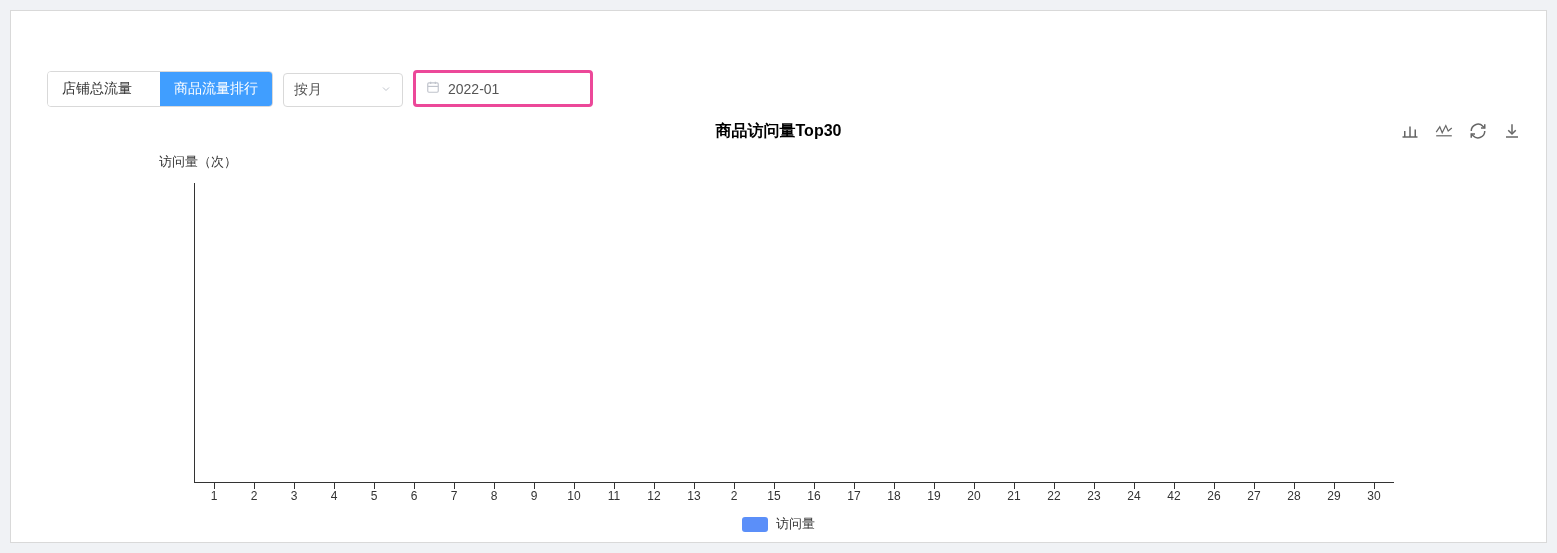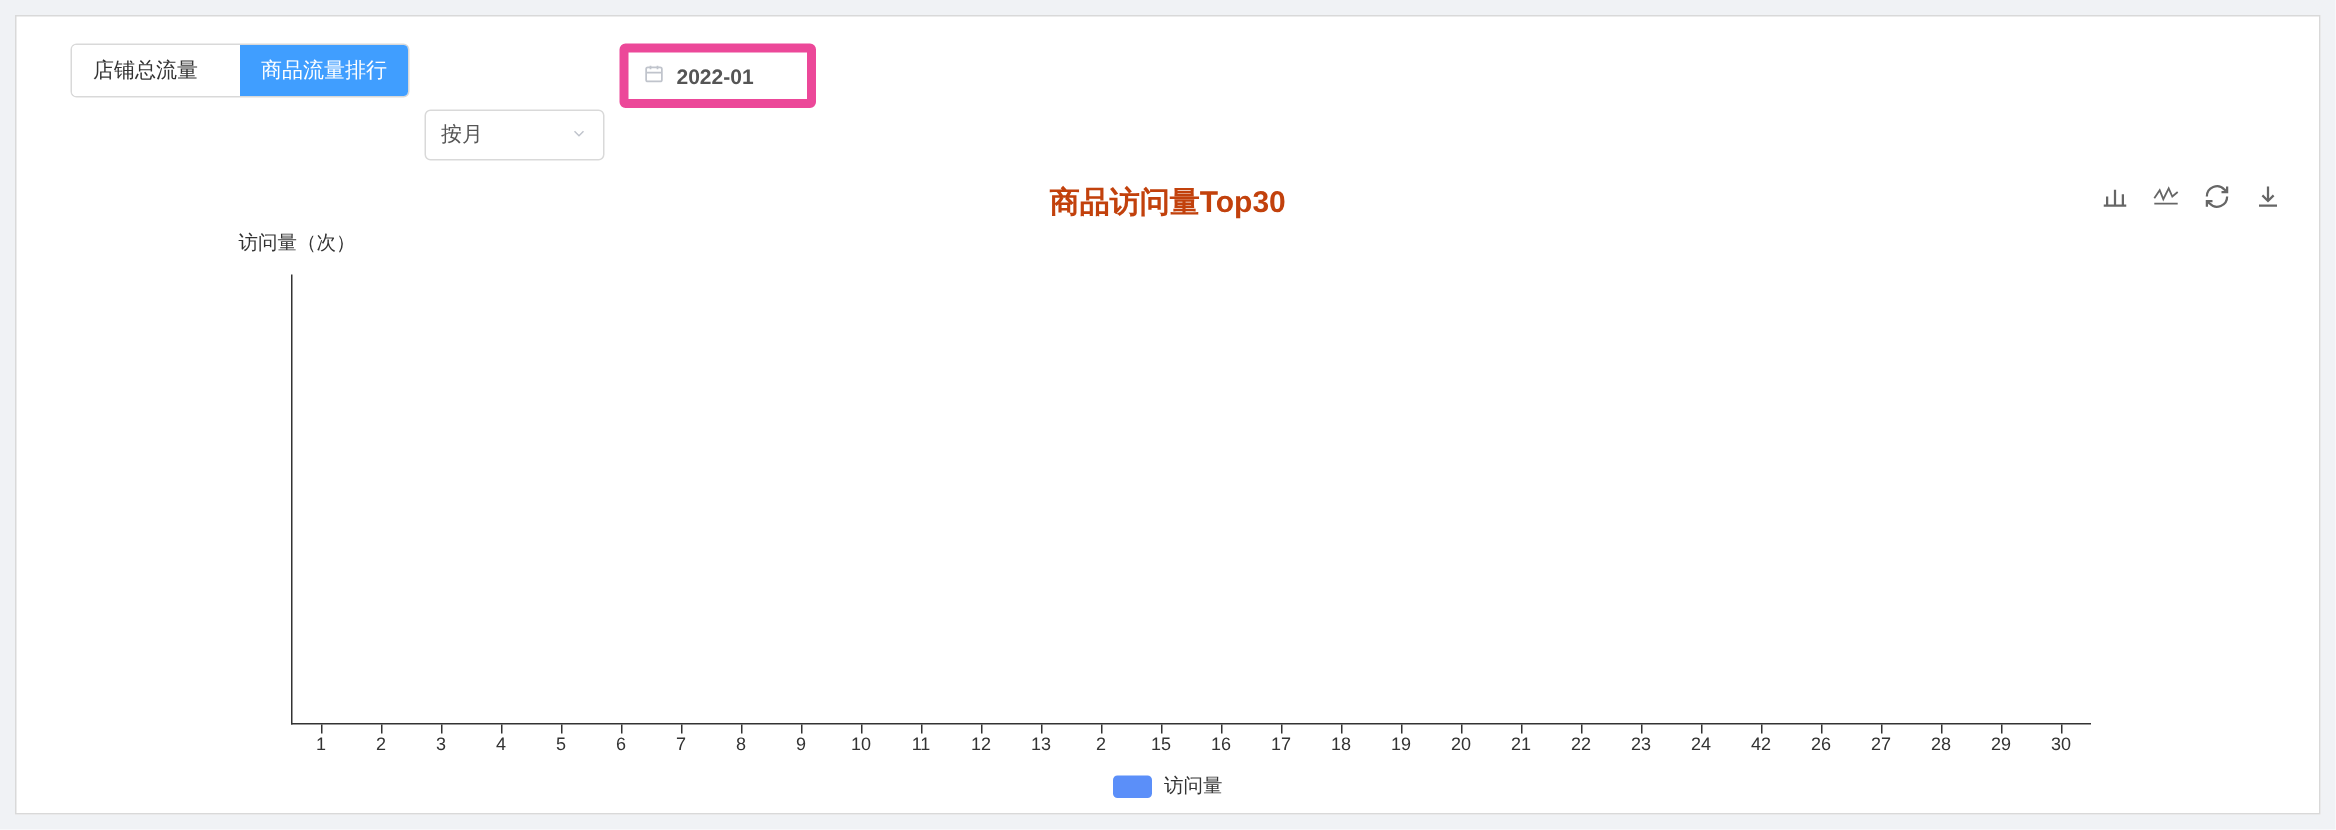--- a/index.html
+++ b/index.html
@@ -12,21 +12,21 @@
       background: #fff;
       border: 1px solid #d9d9d9;
       width: 1537px;
       height: 533px;
       padding: 18px;
       position: relative;
     }
     .toolbar {
       display: flex;
       gap: 10px;
-      align-items: flex-start;
+      align-items: flex-end;
       padding-left: 18px;
     }
     .tab-group {
       display: flex;
       border: 1px solid #d9d9d9;
       border-radius: 4px;
       overflow: hidden;
     }
     .tab {
       padding: 8px 14px;
@@ -54,44 +54,43 @@
       cursor: pointer;
       background: #fff;
       margin-top: 44px;
     }
     .select .arrow {
       color: #c0c4cc;
     }
     .datepicker {
       display: flex;
       align-items: center;
-      border: 6px solid #ec4899;
+      border: 3px solid #ec4899;
       border-radius: 4px;
       padding: 7px 10px;
-      width: 131px;
+      width: 180px;
       gap: 8px;
       font-size: 14px;
       color: #555;
       cursor: pointer;
       background: #fff;
-      font-weight: bold;
     }
     .datepicker .cal-icon {
       color: #c0c4cc;
     }
     .chart-area {
       position: relative;
       height: 440px;
       margin-top: 6px;
     }
     .chart-title {
       text-align: center;
-      font-size: 20px;
+      font-size: 16px;
       font-weight: 700;
-      color: #c2410c;
+      color: #000000;
       padding-top: 8px;
     }
     .toolbox {
       position: absolute;
       right: 6px;
       top: 8px;
       display: flex;
       gap: 14px;
       color: #666;
     }

